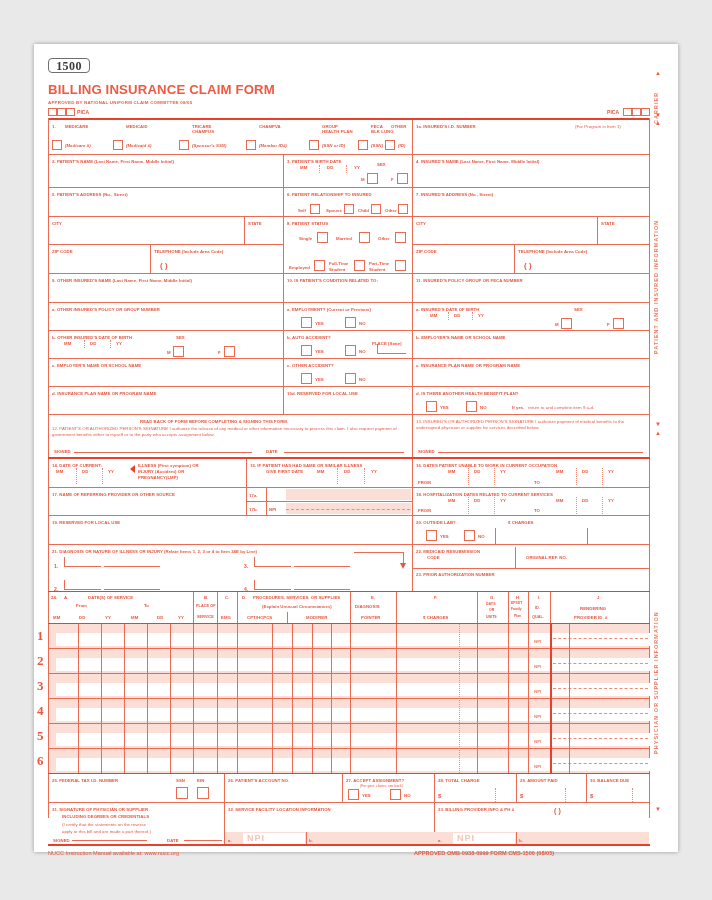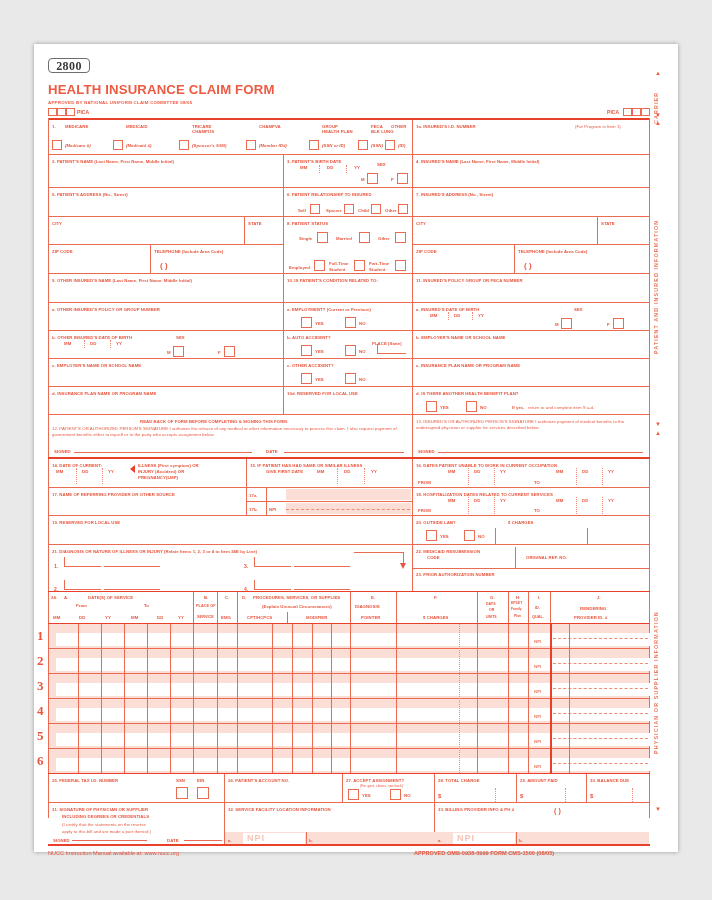--- a/index.html
+++ b/index.html
@@ -39,22 +39,22 @@
        border-bottom:4px solid transparent;border-right:5px solid #e8402a;}
   .dnarr{position:absolute;width:0;height:0;border-left:3.5px solid transparent;
        border-right:3.5px solid transparent;border-top:6px solid #e8563f;}
 </style>
 </head>
 <body>
 
 <div class="page">
 <div class="sheet">
 
-  <div class="ttl1500" style="left:14px;top:14px;width:42px;height:15px;line-height:14px;">2800</div>
-  <div class="bigttl" style="left:14px;top:38px;">HEALTH INSURANCE CLAIM FORM</div>
+  <div class="ttl1500" style="left:14px;top:14px;width:42px;height:15px;line-height:14px;">1500</div>
+  <div class="bigttl" style="left:14px;top:38px;">BILLING INSURANCE CLAIM FORM</div>
   <div class="subttl" style="left:14px;top:56px;">APPROVED BY NATIONAL UNIFORM CLAIM COMMITTEE 08/05</div>
 
   <div class="bx" style="left:14px;top:64px;width:9px;height:8px;"></div>
   <div class="bx" style="left:23px;top:64px;width:9px;height:8px;"></div>
   <div class="bx" style="left:32px;top:64px;width:9px;height:8px;"></div>
   <div class="lbl" style="left:43px;top:66px;font-size:5px;">PICA</div>
 
   <div class="lbl" style="left:573px;top:66px;font-size:5px;">PICA</div>
   <div class="bx" style="left:589px;top:64px;width:9px;height:8px;"></div>
   <div class="bx" style="left:598px;top:64px;width:9px;height:8px;"></div>

